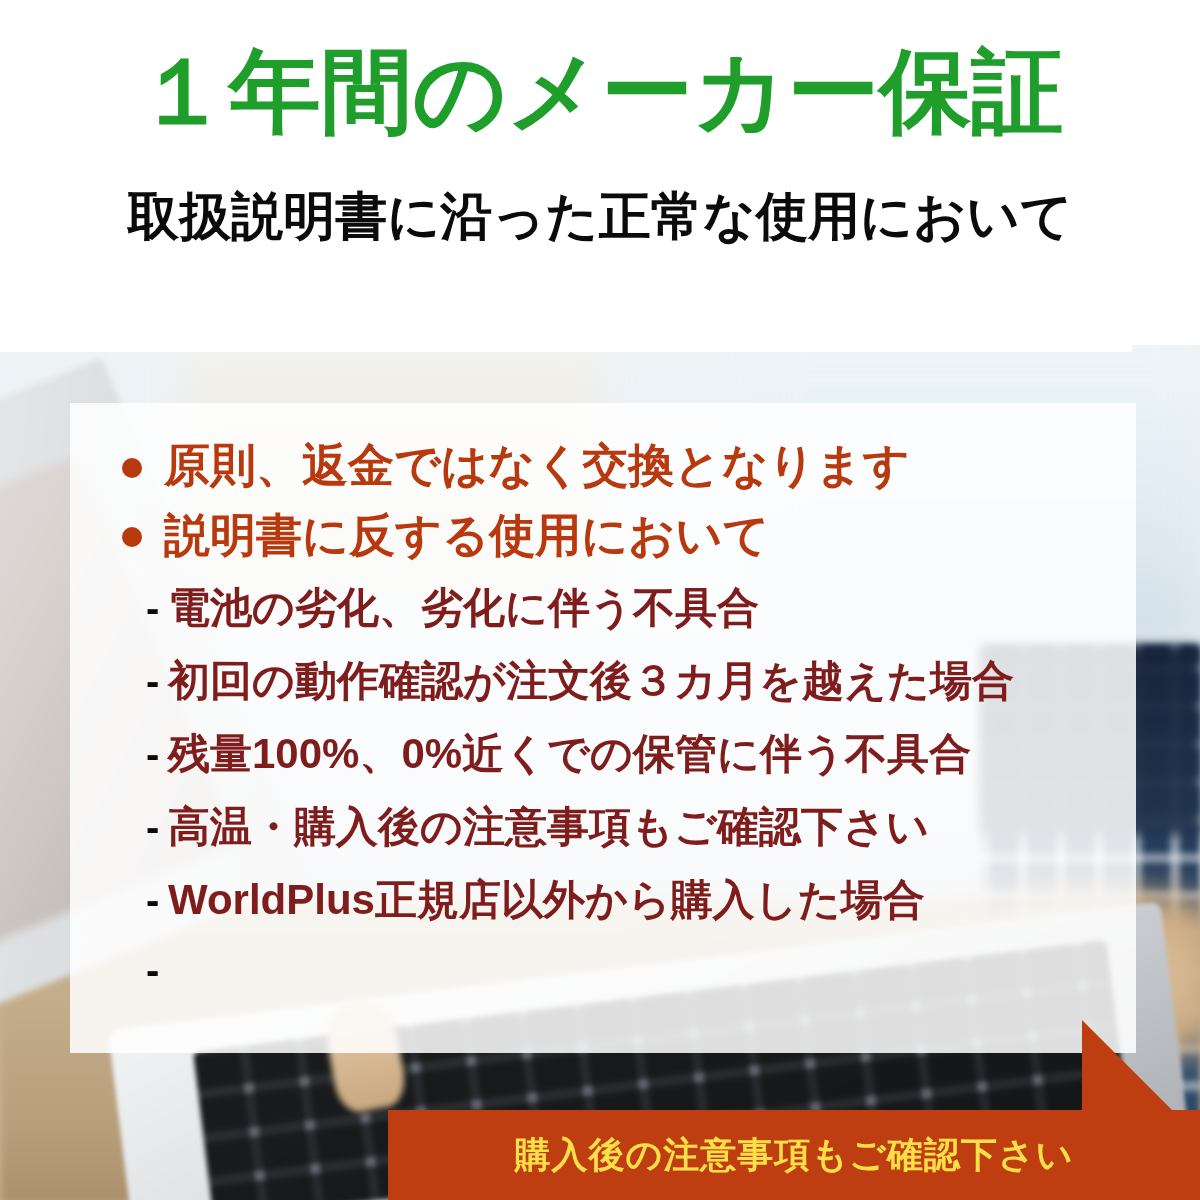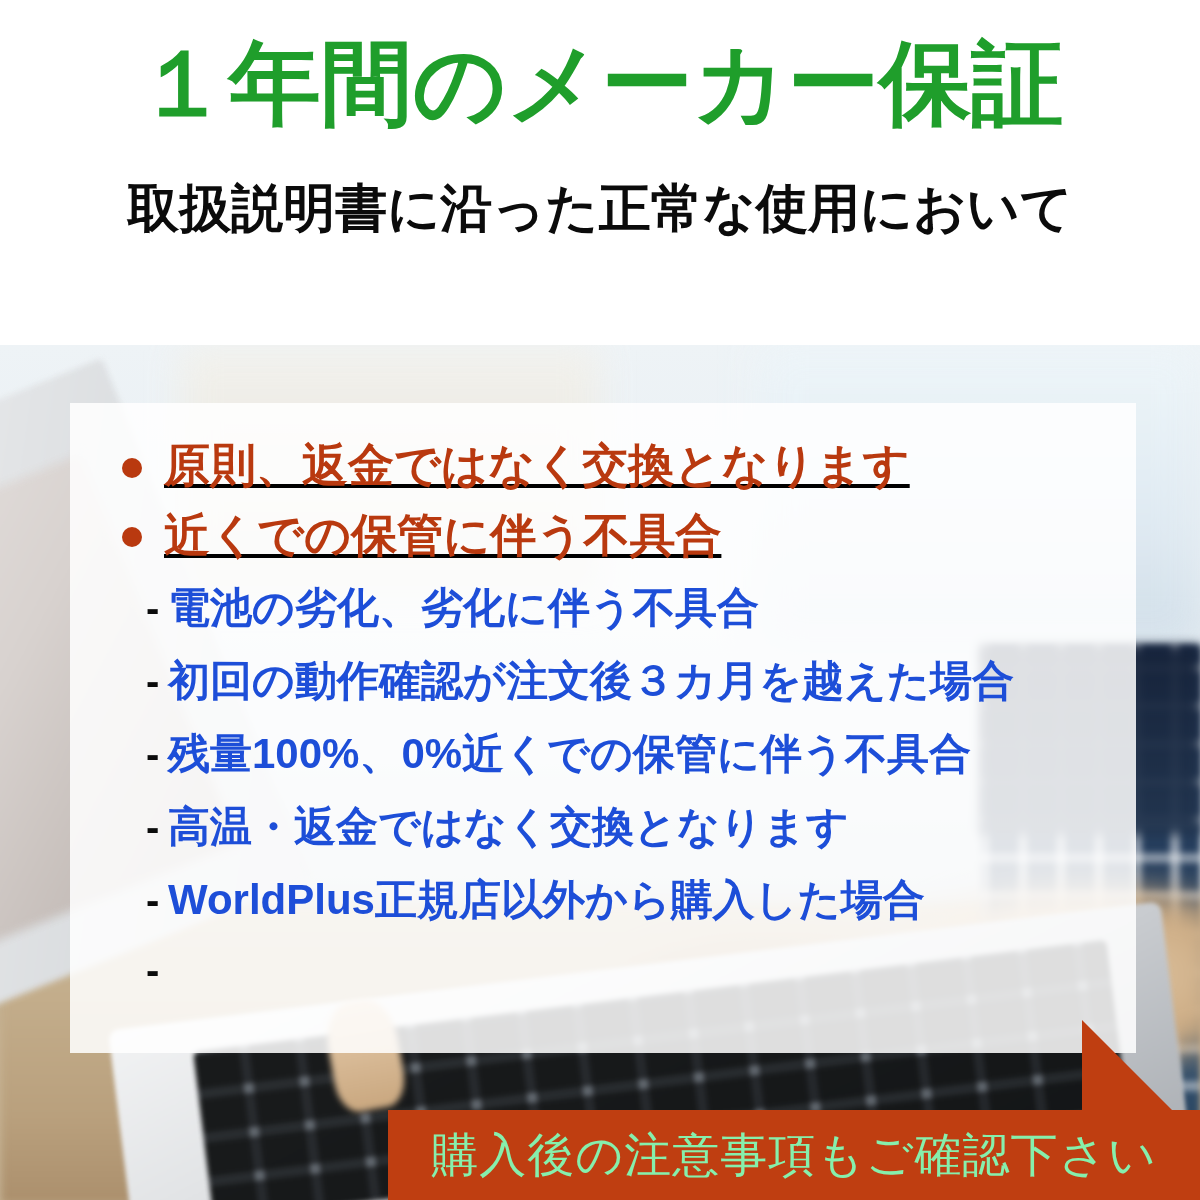--- a/index.html
+++ b/index.html
@@ -15,26 +15,25 @@
     position: relative;
     width: 1200px;
     height: 1200px;
     overflow: hidden;
     background: #ffffff;
   }
 
   
   .header-zone {
     position: absolute;
-    left: 0; top: 0;
+    left: 0; top: 7px;
     width: 1132px;
     height: 345px;
     background: #ffffff;
     z-index: 40;
-    font-family: Liberation Serif, serif;
   }
 
   .headline {
     position: absolute;
     left: 0; top: 36px;
     width: 1200px;
     text-align: center;
     font-size: 92px;
     line-height: 1.05;
     font-weight: bold;
@@ -187,21 +186,20 @@
     position: absolute;
     left: 70px; top: 403px;
     width: 1066px; height: 650px;
     z-index: 30;
   }
 
   .bullets {
     position: absolute;
     left: 52px; top: 34px;
     width: 1000px;
-    text-decoration: underline;
   }
   .bullet-row {
     display: flex;
     align-items: center;
     margin-bottom: 12px;
   }
   .bullet-dot {
     flex: 0 0 auto;
     width: 20px; height: 20px;
     border-radius: 50%;
@@ -231,21 +229,21 @@
     flex: 0 0 auto;
     width: 22px;
     color: #0b0b0b;
     font-size: 40px;
     font-weight: bold;
     line-height: 1;
   }
   .sub-text {
     font-size: 42px;
     font-weight: bold;
-    color: #1d4ed8;
+    color: #7f1d1d;
     line-height: 1.08;
     white-space: nowrap;
   }
 
   
   .arrow {
     position: absolute;
     left: 1040px; top: 1020px;
     width: 160px; height: 130px;
     z-index: 50;
@@ -254,23 +252,23 @@
     position: absolute;
     left: 388px; top: 1110px;
     width: 812px; height: 90px;
     background: #bf3e11;
     z-index: 55;
     display: flex;
     align-items: center;
     justify-content: center;
   }
   .banner-text {
-    color: #86efac;
-    font-size: 47px;
-    font-weight: normal;
+    color: #fde047;
+    font-size: 36px;
+    font-weight: bold;
     letter-spacing: 1px;
     white-space: nowrap;
   }
 </style>
 </head>
 <body>
 
 <div id="poster">
 
   <div class="photo">
@@ -301,40 +299,40 @@
 
   <div class="content">
 
     <div class="bullets">
       <div class="bullet-row">
         <span class="bullet-dot"></span>
         <span class="bullet-text">原則、返金ではなく交換となります</span>
       </div>
       <div class="bullet-row">
         <span class="bullet-dot"></span>
-        <span class="bullet-text">近くでの保管に伴う不具合</span>
+        <span class="bullet-text">説明書に反する使用において</span>
       </div>
     </div>
 
     <div class="sublist">
       <div class="sub-row">
         <span class="sub-dash">-</span>
         <span class="sub-text">電池の劣化、劣化に伴う不具合</span>
       </div>
       <div class="sub-row">
         <span class="sub-dash">-</span>
         <span class="sub-text">初回の動作確認が注文後３カ月を越えた場合</span>
       </div>
       <div class="sub-row">
         <span class="sub-dash">-</span>
         <span class="sub-text">残量100%、0%近くでの保管に伴う不具合</span>
       </div>
       <div class="sub-row">
         <span class="sub-dash">-</span>
-        <span class="sub-text">高温・返金ではなく交換となります</span>
+        <span class="sub-text">高温・購入後の注意事項もご確認下さい</span>
       </div>
       <div class="sub-row">
         <span class="sub-dash">-</span>
         <span class="sub-text">WorldPlus正規店以外から購入した場合</span>
       </div>
       <div class="sub-row">
         <span class="sub-dash">-</span>
       </div>
     </div>
   </div>

